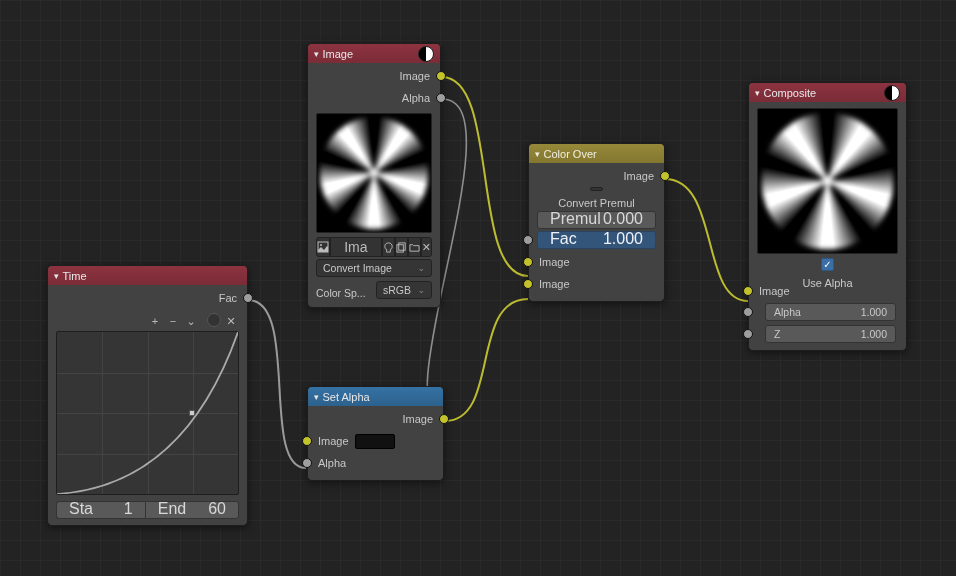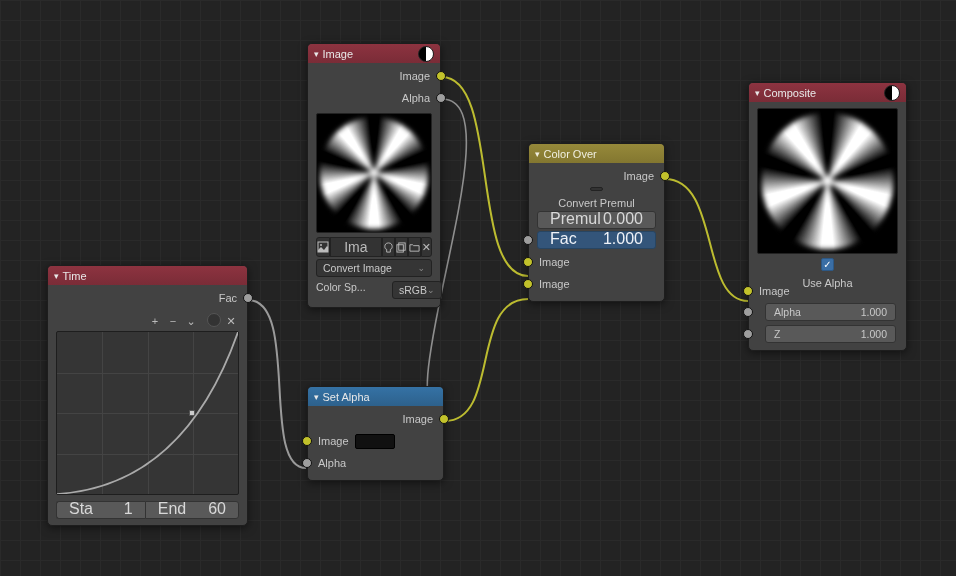--- a/index.html
+++ b/index.html
@@ -190,22 +190,22 @@
     padding:0 10px; position:relative;
   }
   .num-inline {
     flex:1; height:18px; margin-left:6px;
     background:#595959; border:1px solid #333; border-radius:3px;
     display:flex; align-items:center; padding:0 8px;
     font-size:10.5px; cursor: ew-resize;
   }
   .num-inline .nlabel{flex:1;} .num-inline .nval{text-align:right;}
   .label-pair {
-    display:flex; align-items:flex-start;
-    padding: 2px 8px; gap:20px;
+    display:flex; align-items:flex-end;
+    padding: 2px 8px; gap:4px;
     height:22px;
   }
   .label-pair .plabel { flex: 0 0 56px; font-size:10.5px; }
 </style>
 </head>
 <body>
 
 <svg class="wires">
   <path d="M 248 300 C 300 300 260 468 306 468" stroke="#9a9a9a" stroke-width="2" fill="none"></path>
   <path d="M 442 77 C 500 77 470 276 528 276" stroke="#bcbc30" stroke-width="2" fill="none"></path>

